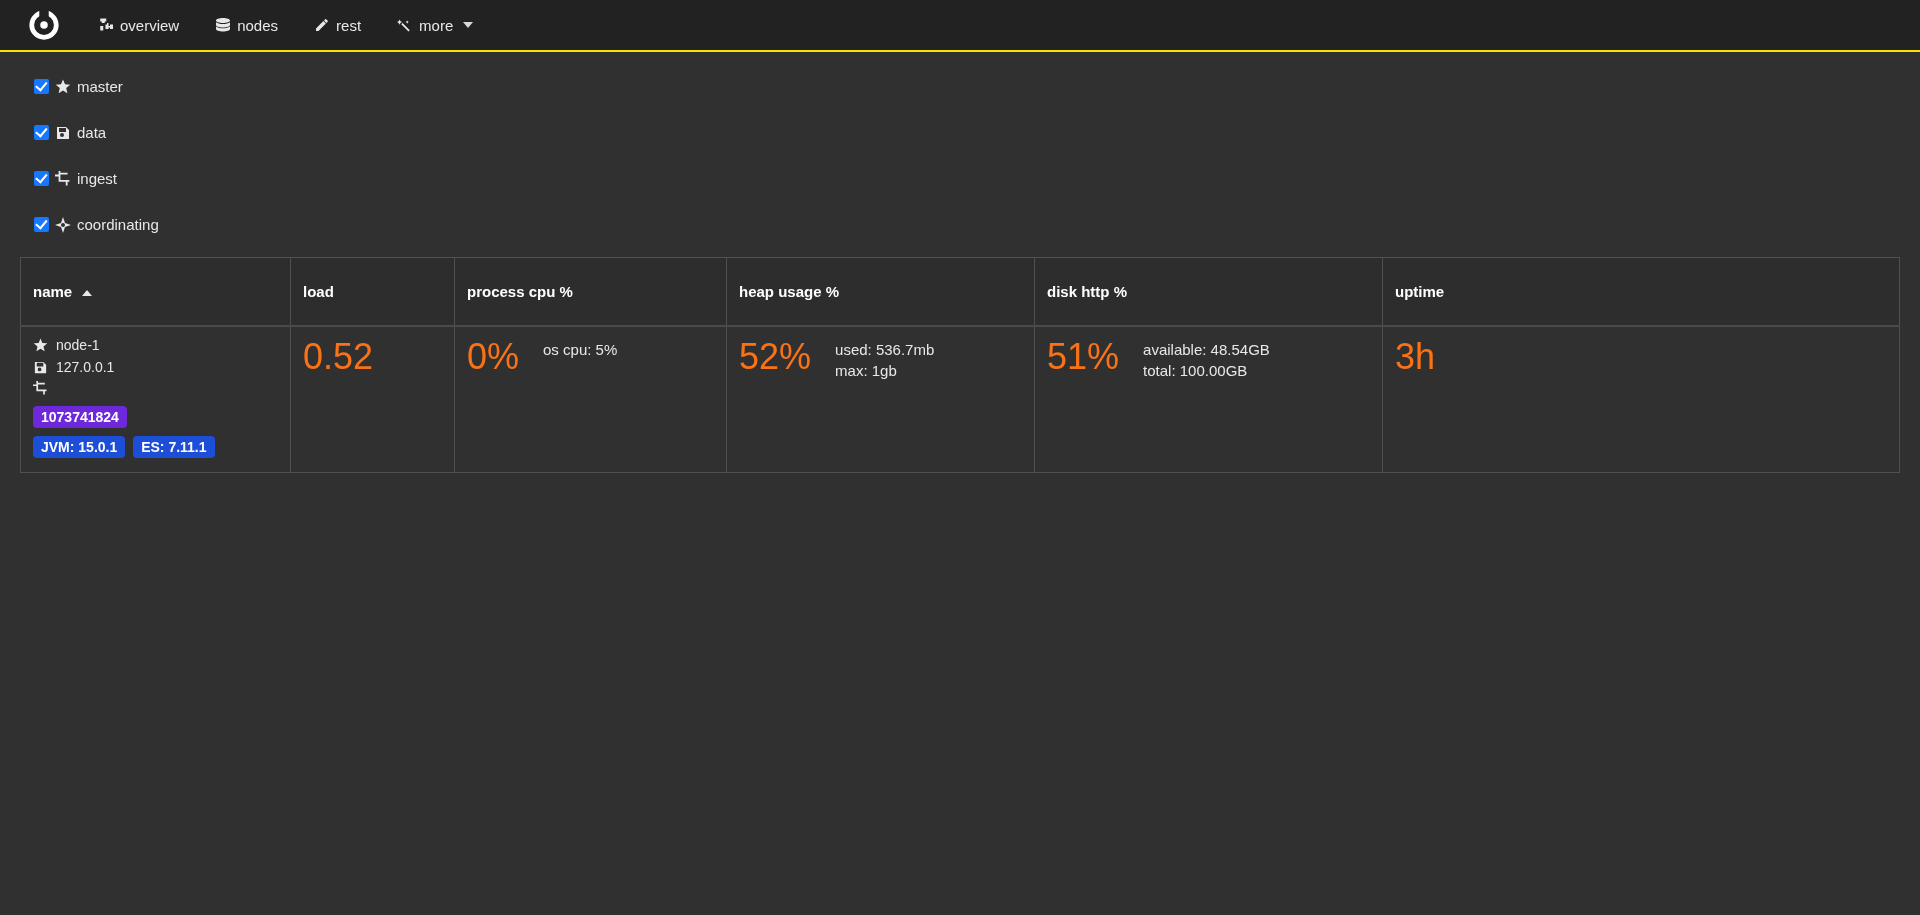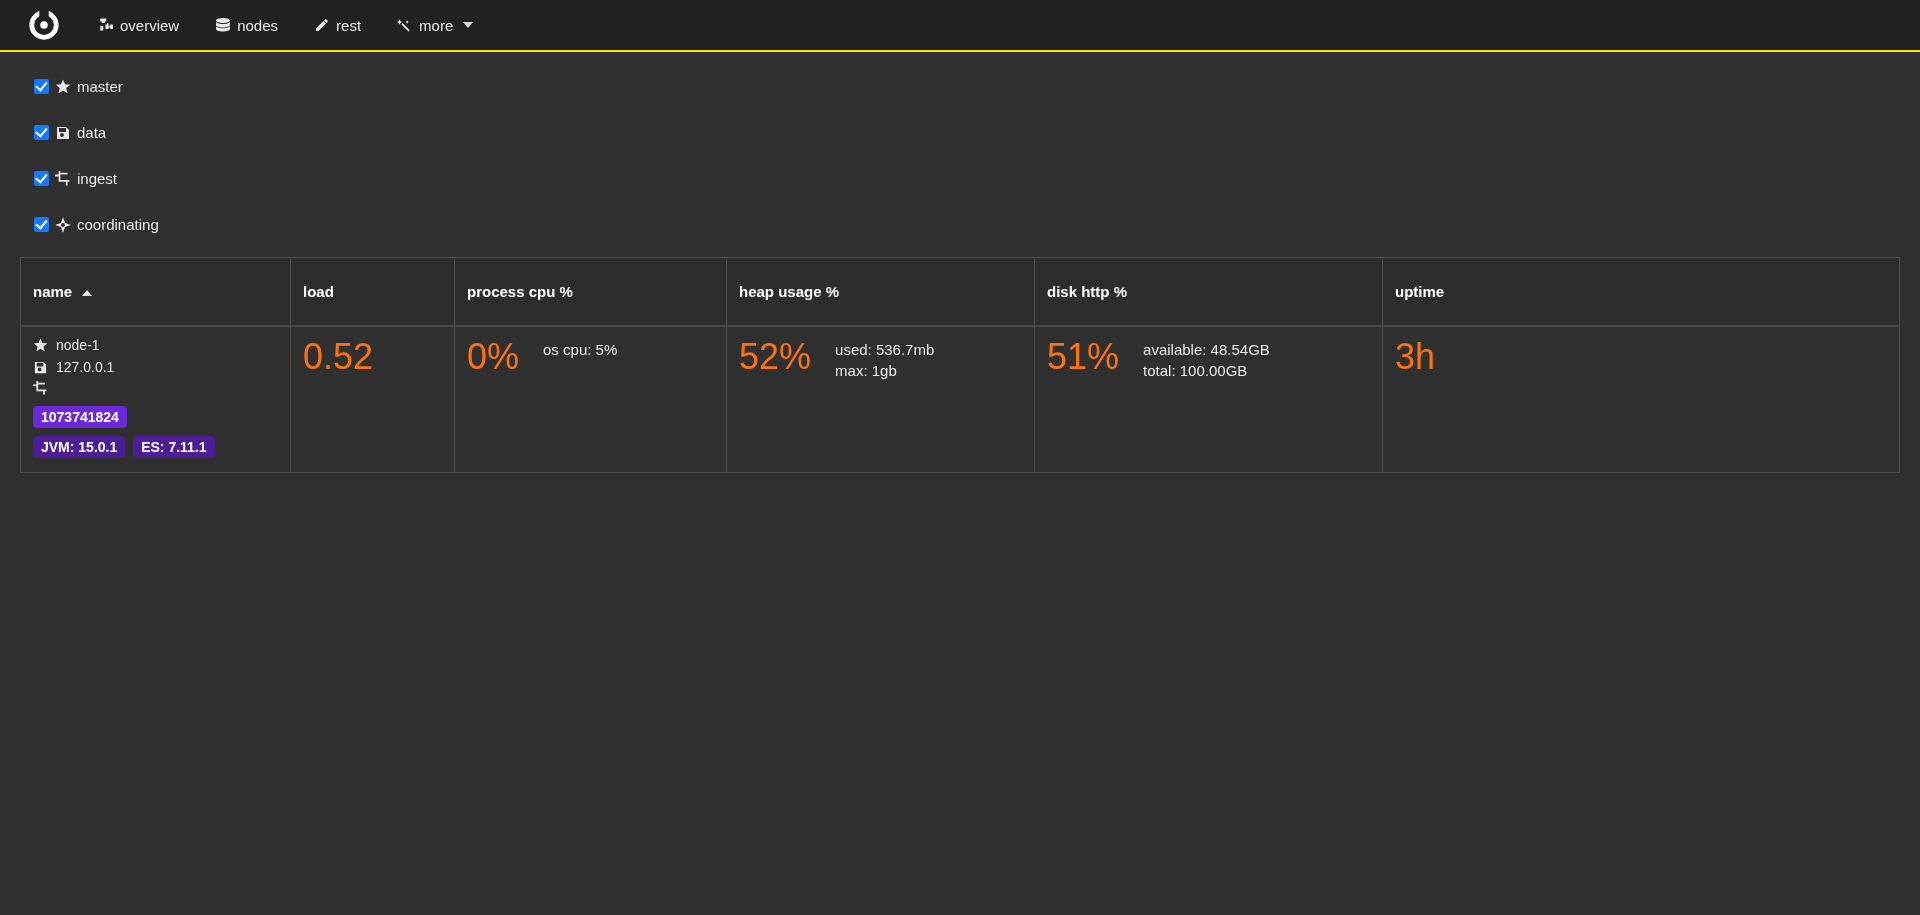--- a/index.html
+++ b/index.html
@@ -143,21 +143,21 @@
     display:inline-block;
     padding: 3px 8px;
     border-radius: 4px;
     font-size: 14px;
     font-weight: 700;
     color: #fff;
     margin-right: 4px;
     margin-top: 4px;
   }
   .badge.green { background:#6d28d9; }
-  .badge.blue  { background:#4c1d95; }
+  .badge.blue  { background:#1d4ed8; }
 
   
   col.c-name   { width: 270px; }
   col.c-load   { width: 164px; }
   col.c-cpu    { width: 272px; }
   col.c-heap   { width: 308px; }
   col.c-disk   { width: 348px; }
   col.c-uptime { width: auto; }
 
   svg { fill: currentColor; }

